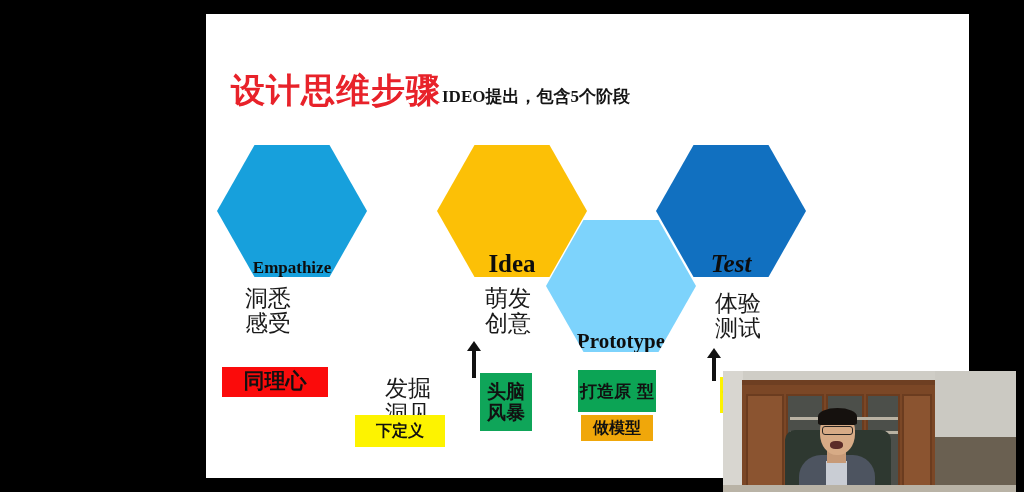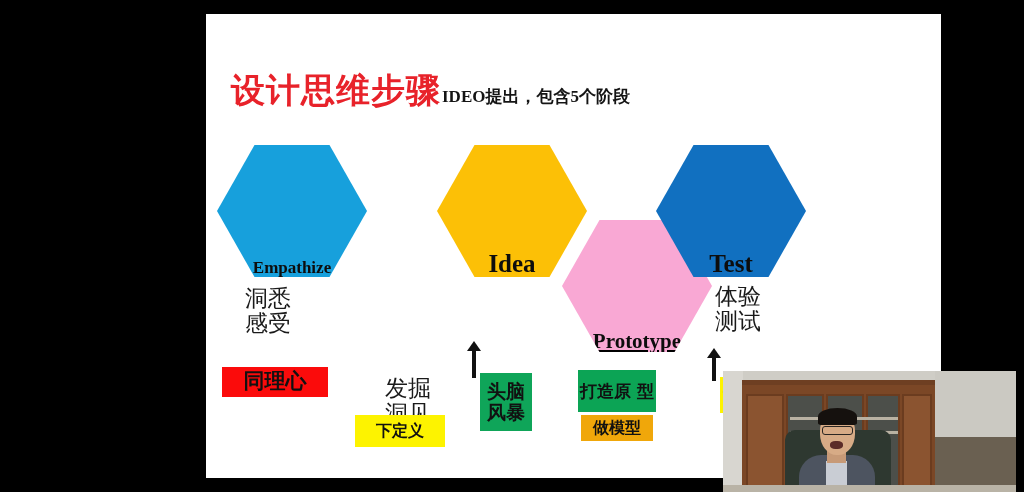--- a/index.html
+++ b/index.html
@@ -22,20 +22,21 @@
 
   
   #slide {
     position: absolute;
     left: 206px;
     top: 14px;
     width: 735px;
     height: 464px;
     background: #ffffff;
     overflow: hidden;
+    padding-left: 28px;
   }
 
   
   #title-row {
     position: absolute;
     left: 25px;
     top: 54px;
     white-space: nowrap;
   }
   #title-main {
@@ -74,41 +75,41 @@
 
   #hex-empathize { left: 11px;  top: 131px; width: 150px; height: 132px; background: #17a0dc; }
   #hex-empathize .hex-label { font-size: 17px; margin-top: 14px; }
 
   #hex-define    { left: 121px; top: 206px; width: 150px; height: 132px; background: #0bad57; }
   #hex-define .hex-label { font-size: 25px; margin-top: -14px; }
 
   #hex-idea      { left: 231px; top: 131px; width: 150px; height: 132px; background: #fcc006; }
   #hex-idea .hex-label { font-size: 25px; margin-top: 8px; }
 
-  #hex-prototype { left: 356px; top: 206px; width: 150px; height: 132px; background: #f9a8d4; text-decoration: underline; }
+  #hex-prototype { left: 340px; top: 206px; width: 150px; height: 132px; background: #7dd3fc; }
   #hex-prototype .hex-label { font-size: 21px; margin-top: -14px; width: 100px; }
 
   #hex-test      { left: 450px; top: 131px; width: 150px; height: 132px; background: #1170c0; }
-  #hex-test .hex-label { font-size: 25px; margin-top: 14px; }
+  #hex-test .hex-label { font-size: 25px; margin-top: 14px; font-style: italic; }
 
   
   .caption {
     position: absolute;
     font-family: "DejaVu Sans", sans-serif;
     font-size: 23px;
     font-weight: normal;
     color: #1a1a1a;
     line-height: 1.08;
     text-align: center;
     white-space: pre-line;
   }
   #cap-empathize { left: 10px;  top: 272px; width: 104px; }
   #cap-define    { left: 150px; top: 333px; width: 104px; margin-top: 29px; }
   #cap-idea      { left: 250px; top: 272px; width: 104px; }
-  #cap-test      { left: 480px; top: 270px; width: 104px; }
+  #cap-test      { left: 480px; top: 277px; width: 104px; }
 
   
   .arrow {
     position: absolute;
     width: 4px;
     background: #111111;
   }
   .arrow::before {
     content: "";
     position: absolute;
@@ -268,20 +269,22 @@
       <span class="hex-label">Prototype</span>
     </div>
     <div class="hex" id="hex-test">
       <span class="hex-label">Test</span>
     </div>
 
     <div class="caption" id="cap-empathize">洞悉
 感受</div>
     <div class="caption" id="cap-define">发掘
 洞见</div>
+    <div class="caption" id="cap-idea">萌发
+创意</div>
     <div class="caption" id="cap-test">体验
 测试</div>
 
     <div class="arrow" id="arrow-empathize"></div>
     <div class="arrow" id="arrow-idea"></div>
 
     <div class="chip" id="chip-empathy">同理心</div>
     <div class="chip" id="chip-define">下定义</div>
     <div class="chip" id="chip-prototype">打造原
 型</div>

